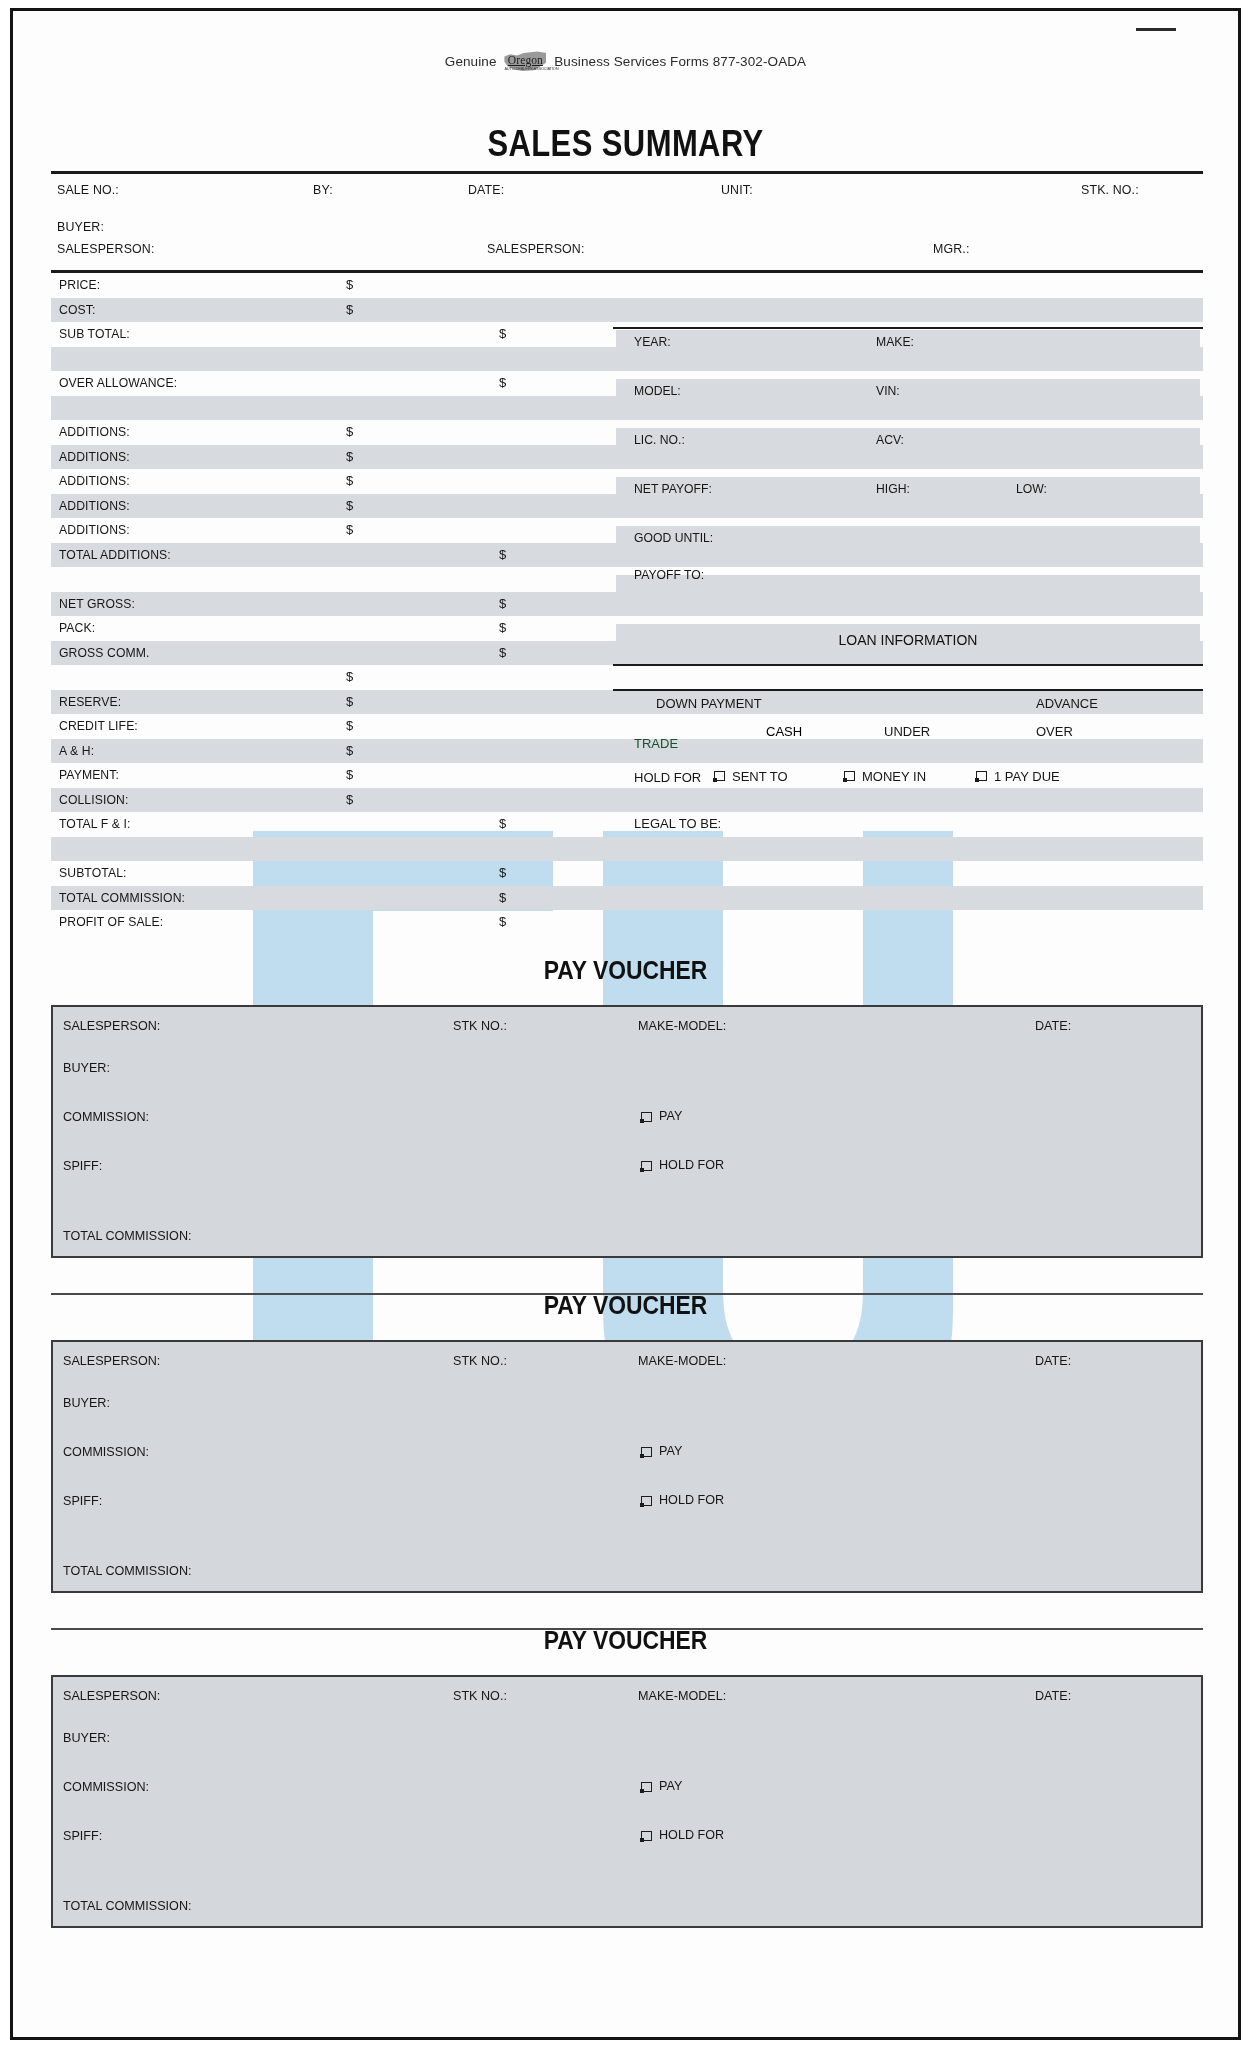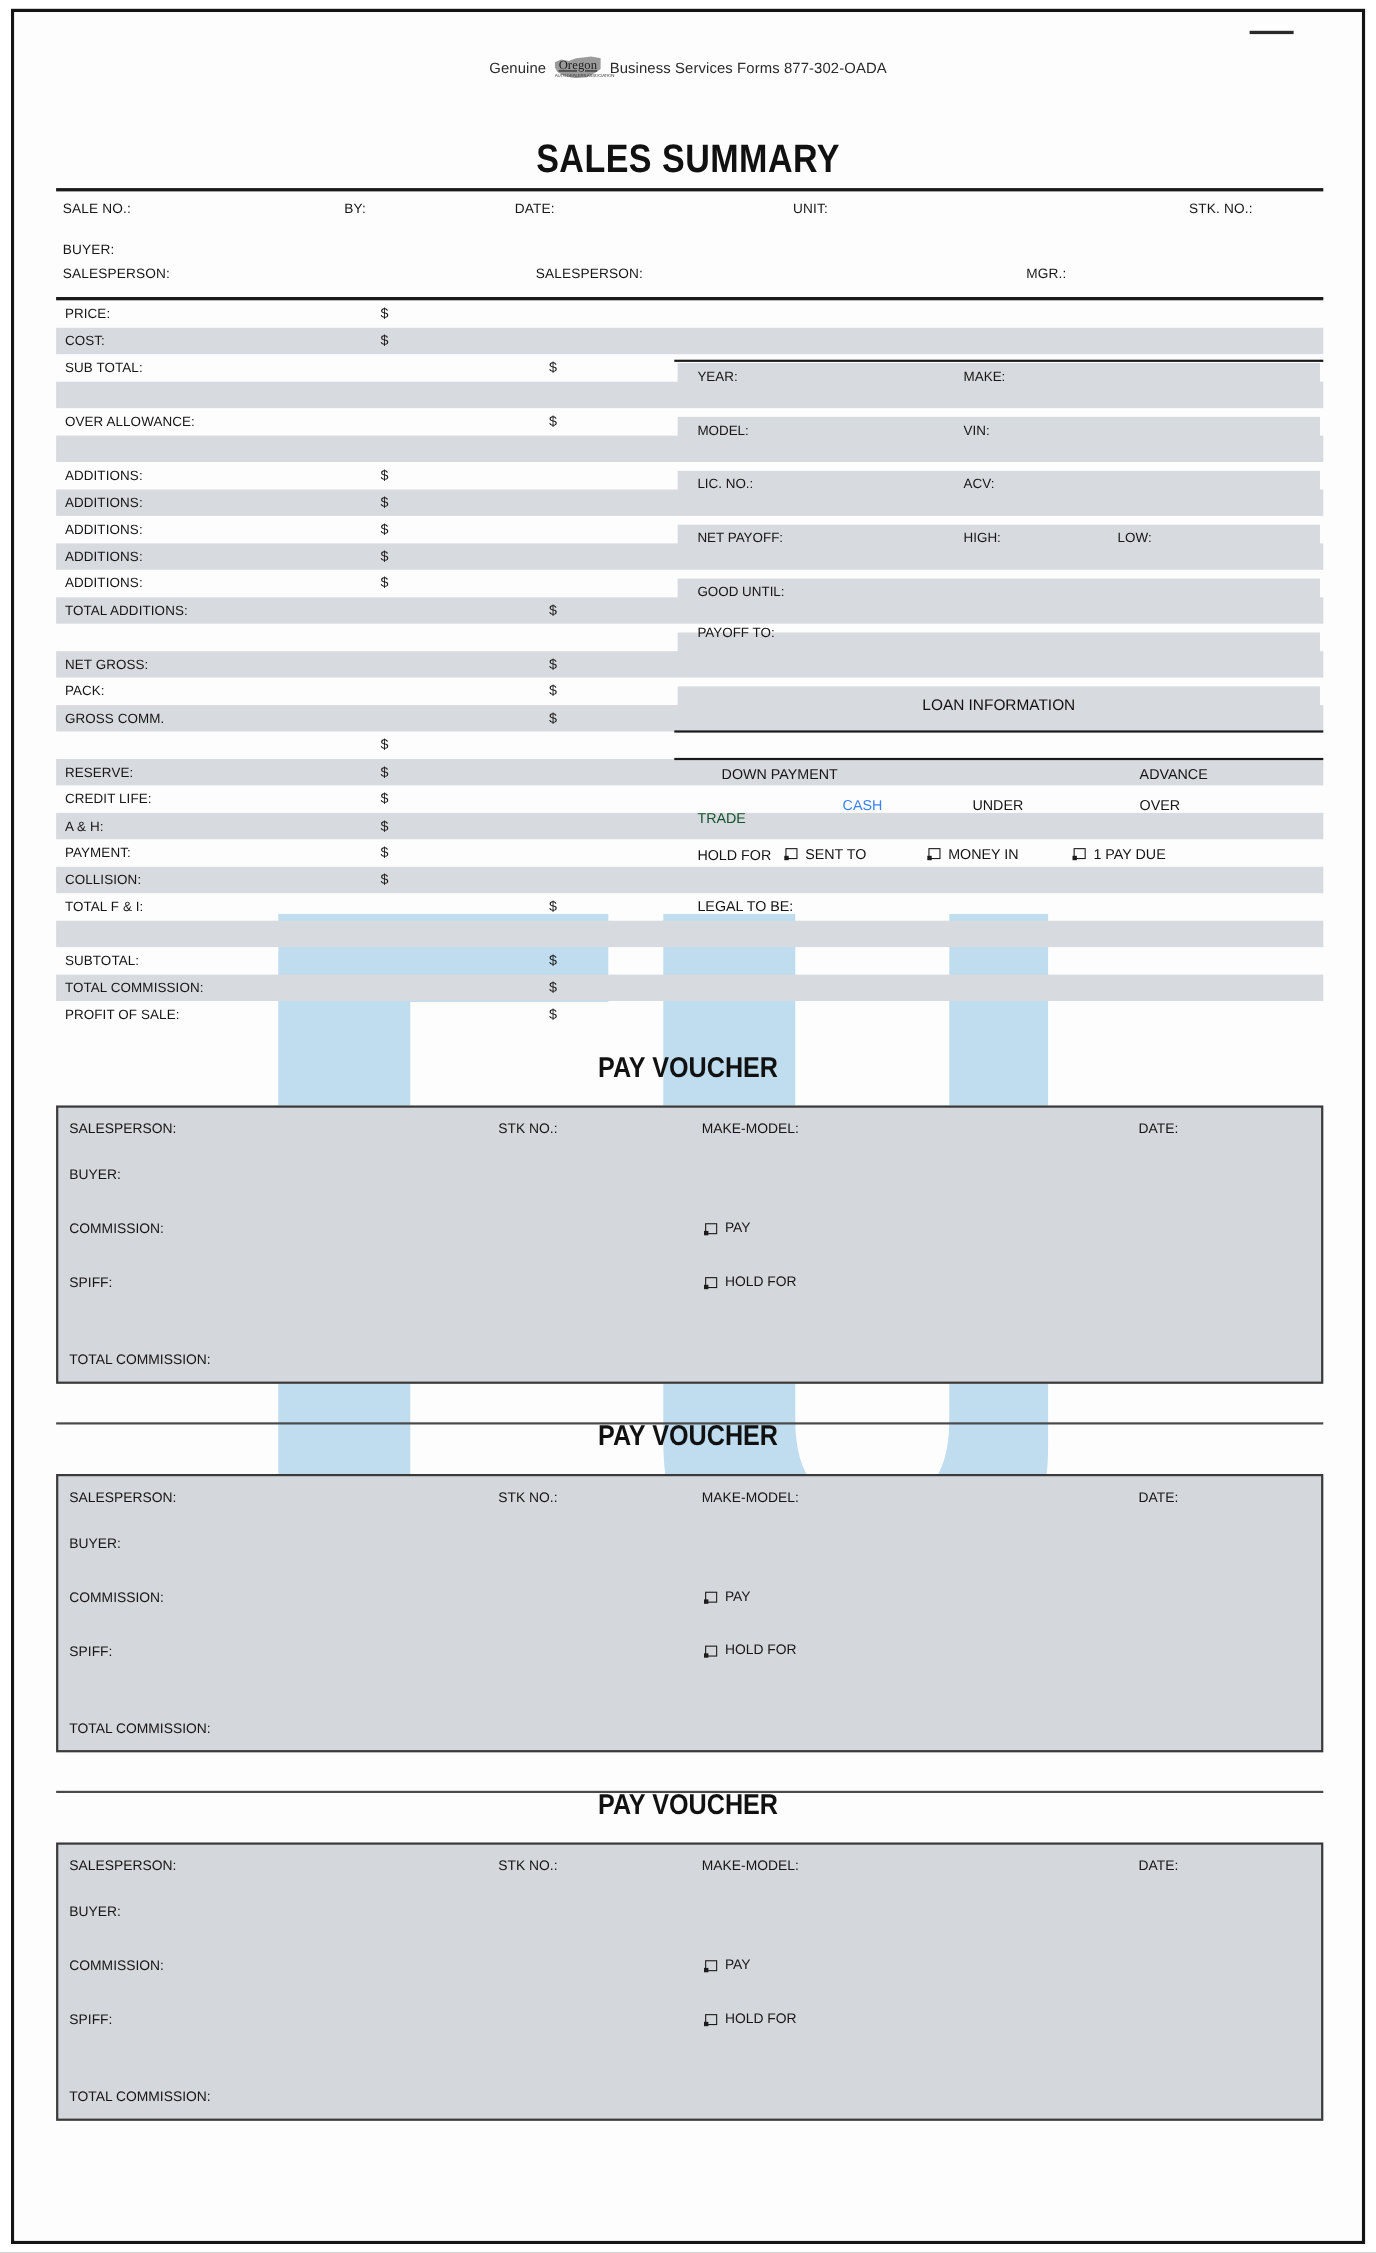--- a/index.html
+++ b/index.html
@@ -401,21 +401,21 @@
       </div>
     <div id="trade-title-rule"></div>
 
     <div id="loan-rule-top"></div>
     <div id="loan-title">LOAN INFORMATION</div>
     <div id="loan-rule-bot"></div>
     <div id="loan-body">
         <div class="" style="position: absolute; left: 643px; top: 685px; font-size: 13px; color: rgb(22, 22, 22); white-space: nowrap;">DOWN PAYMENT</div>
         <div class="" style="position: absolute; left: 1023px; top: 685px; font-size: 13px; color: rgb(22, 22, 22); white-space: nowrap;">ADVANCE</div>
         <div class="" style="position: absolute; left: 621px; top: 713px; font-size: 13px; color: #14532d; white-space: nowrap; margin-top: 12px;">TRADE</div>
-        <div class="" style="position: absolute; left: 753px; top: 713px; font-size: 13px; color: #3b82f6; white-space: nowrap;">CASH</div>
+        <div class="" style="position: absolute; left: 753px; top: 713px; font-size: 13px; color: #000000; white-space: nowrap;">CASH</div>
         <div class="" style="position: absolute; left: 871px; top: 713px; font-size: 13px; color: rgb(22, 22, 22); white-space: nowrap;">UNDER</div>
         <div class="" style="position: absolute; left: 1023px; top: 713px; font-size: 13px; color: rgb(22, 22, 22); white-space: nowrap;">OVER</div>
         <div class="" style="position: absolute; left: 621px; top: 759px; font-size: 13px; color: rgb(22, 22, 22); white-space: nowrap;">HOLD FOR</div>
         <div class="cbox" style="left: 701px; top: 760px;"></div>
         <div class="" style="position: absolute; left: 719px; top: 758px; font-size: 13px; color: rgb(22, 22, 22); white-space: nowrap;">SENT TO</div>
         <div class="cbox" style="left: 831px; top: 760px;"></div>
         <div class="" style="position: absolute; left: 849px; top: 758px; font-size: 13px; color: rgb(22, 22, 22); white-space: nowrap;">MONEY IN</div>
         <div class="cbox" style="left: 963px; top: 760px;"></div>
         <div class="" style="position: absolute; left: 981px; top: 758px; font-size: 13px; color: rgb(22, 22, 22); white-space: nowrap;">1 PAY DUE</div>
         <div class="" style="position: absolute; left: 621px; top: 805px; font-size: 13px; color: rgb(22, 22, 22); white-space: nowrap;">LEGAL TO BE:</div>

